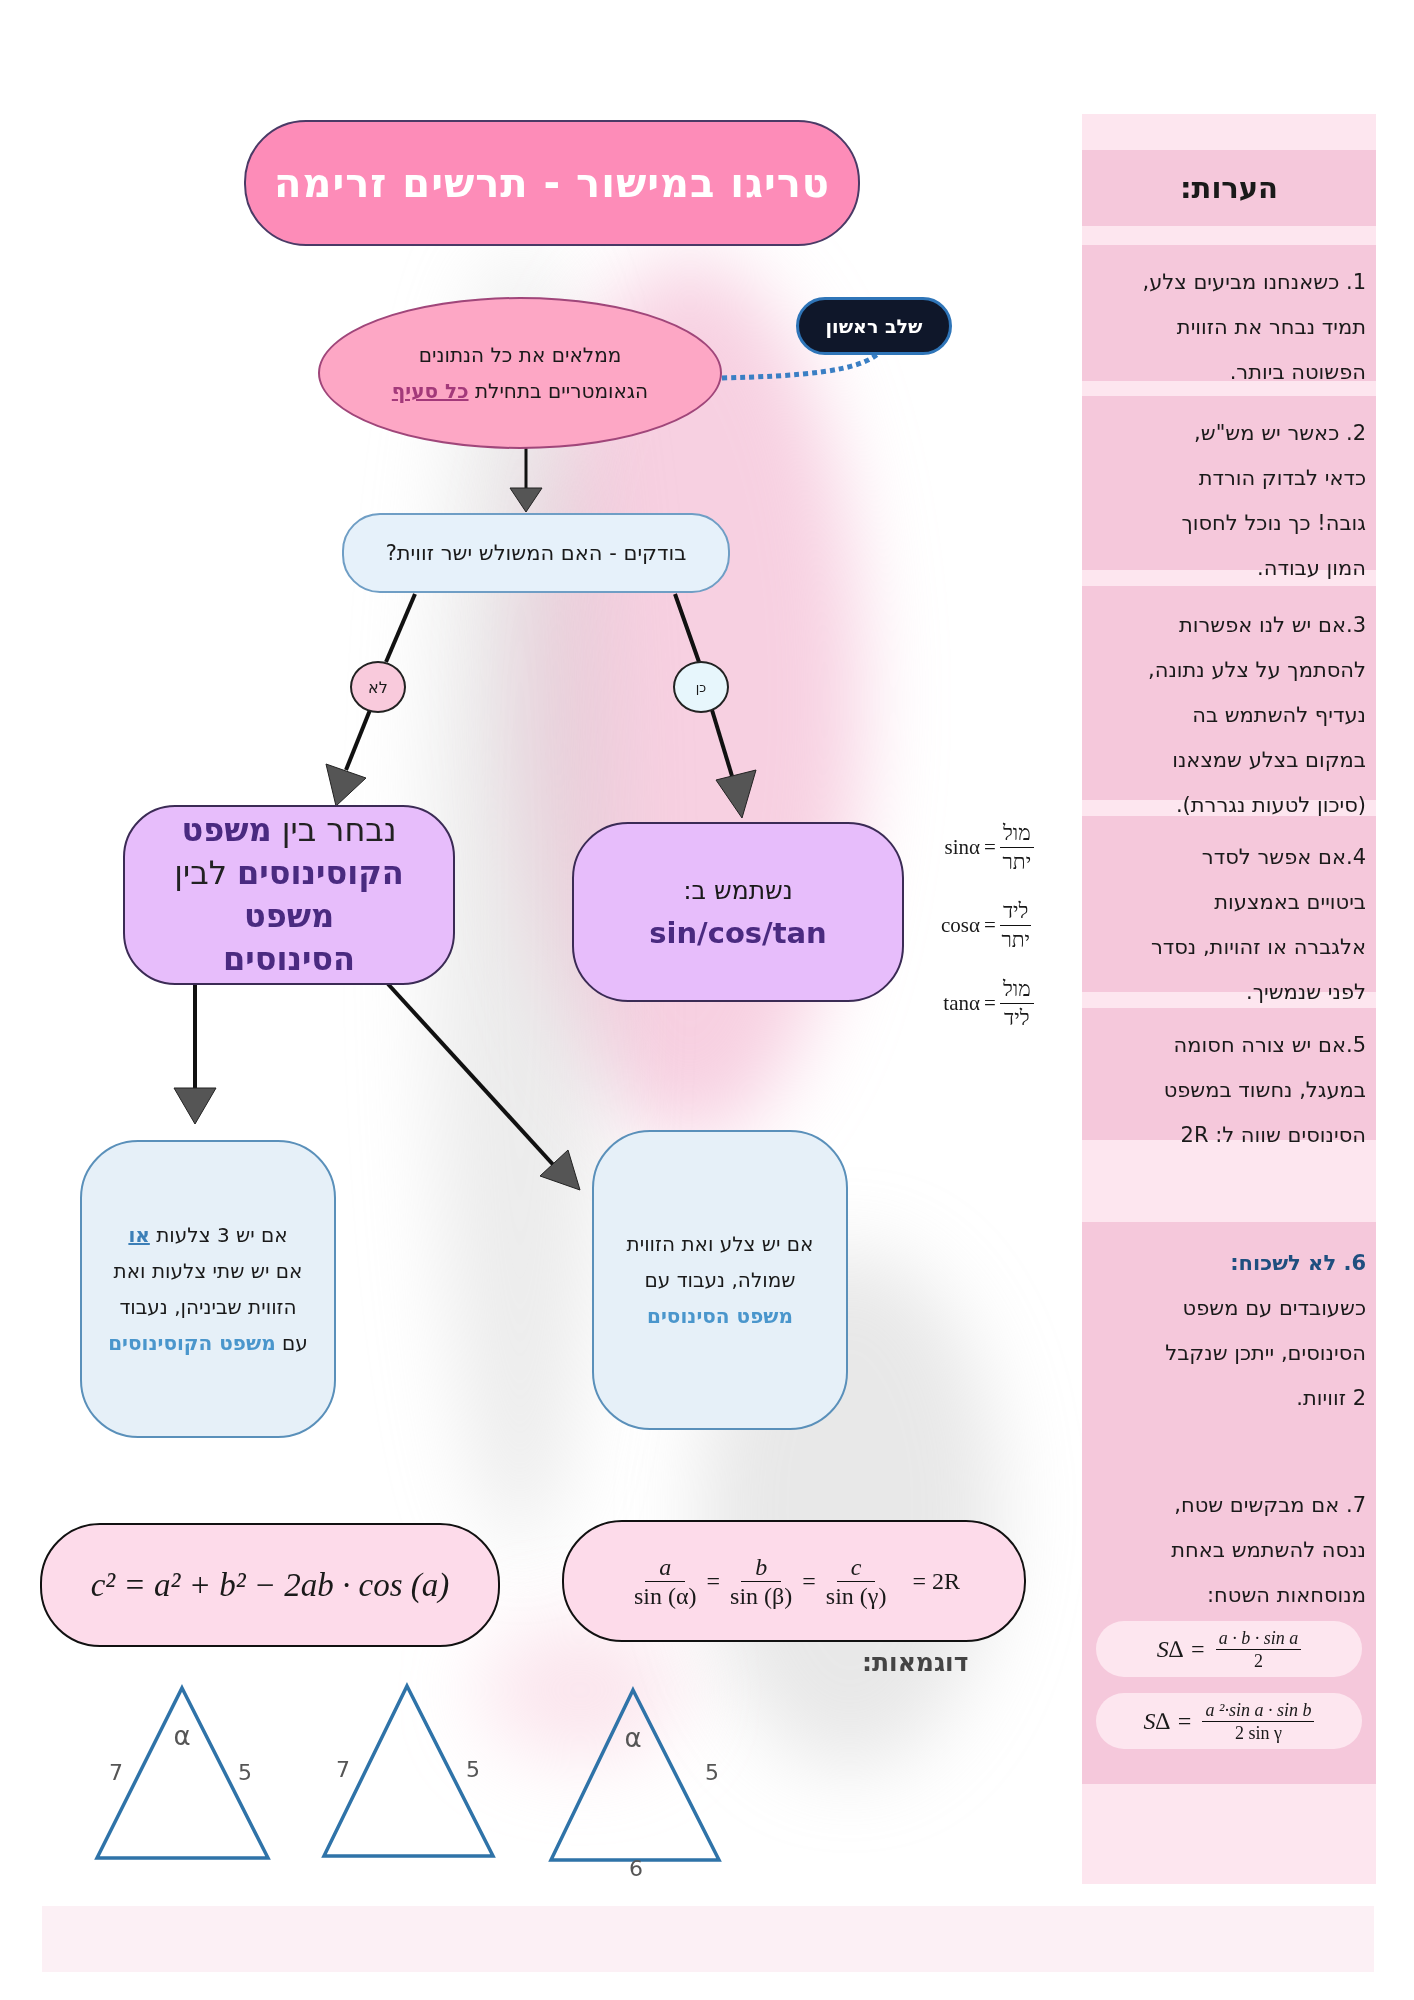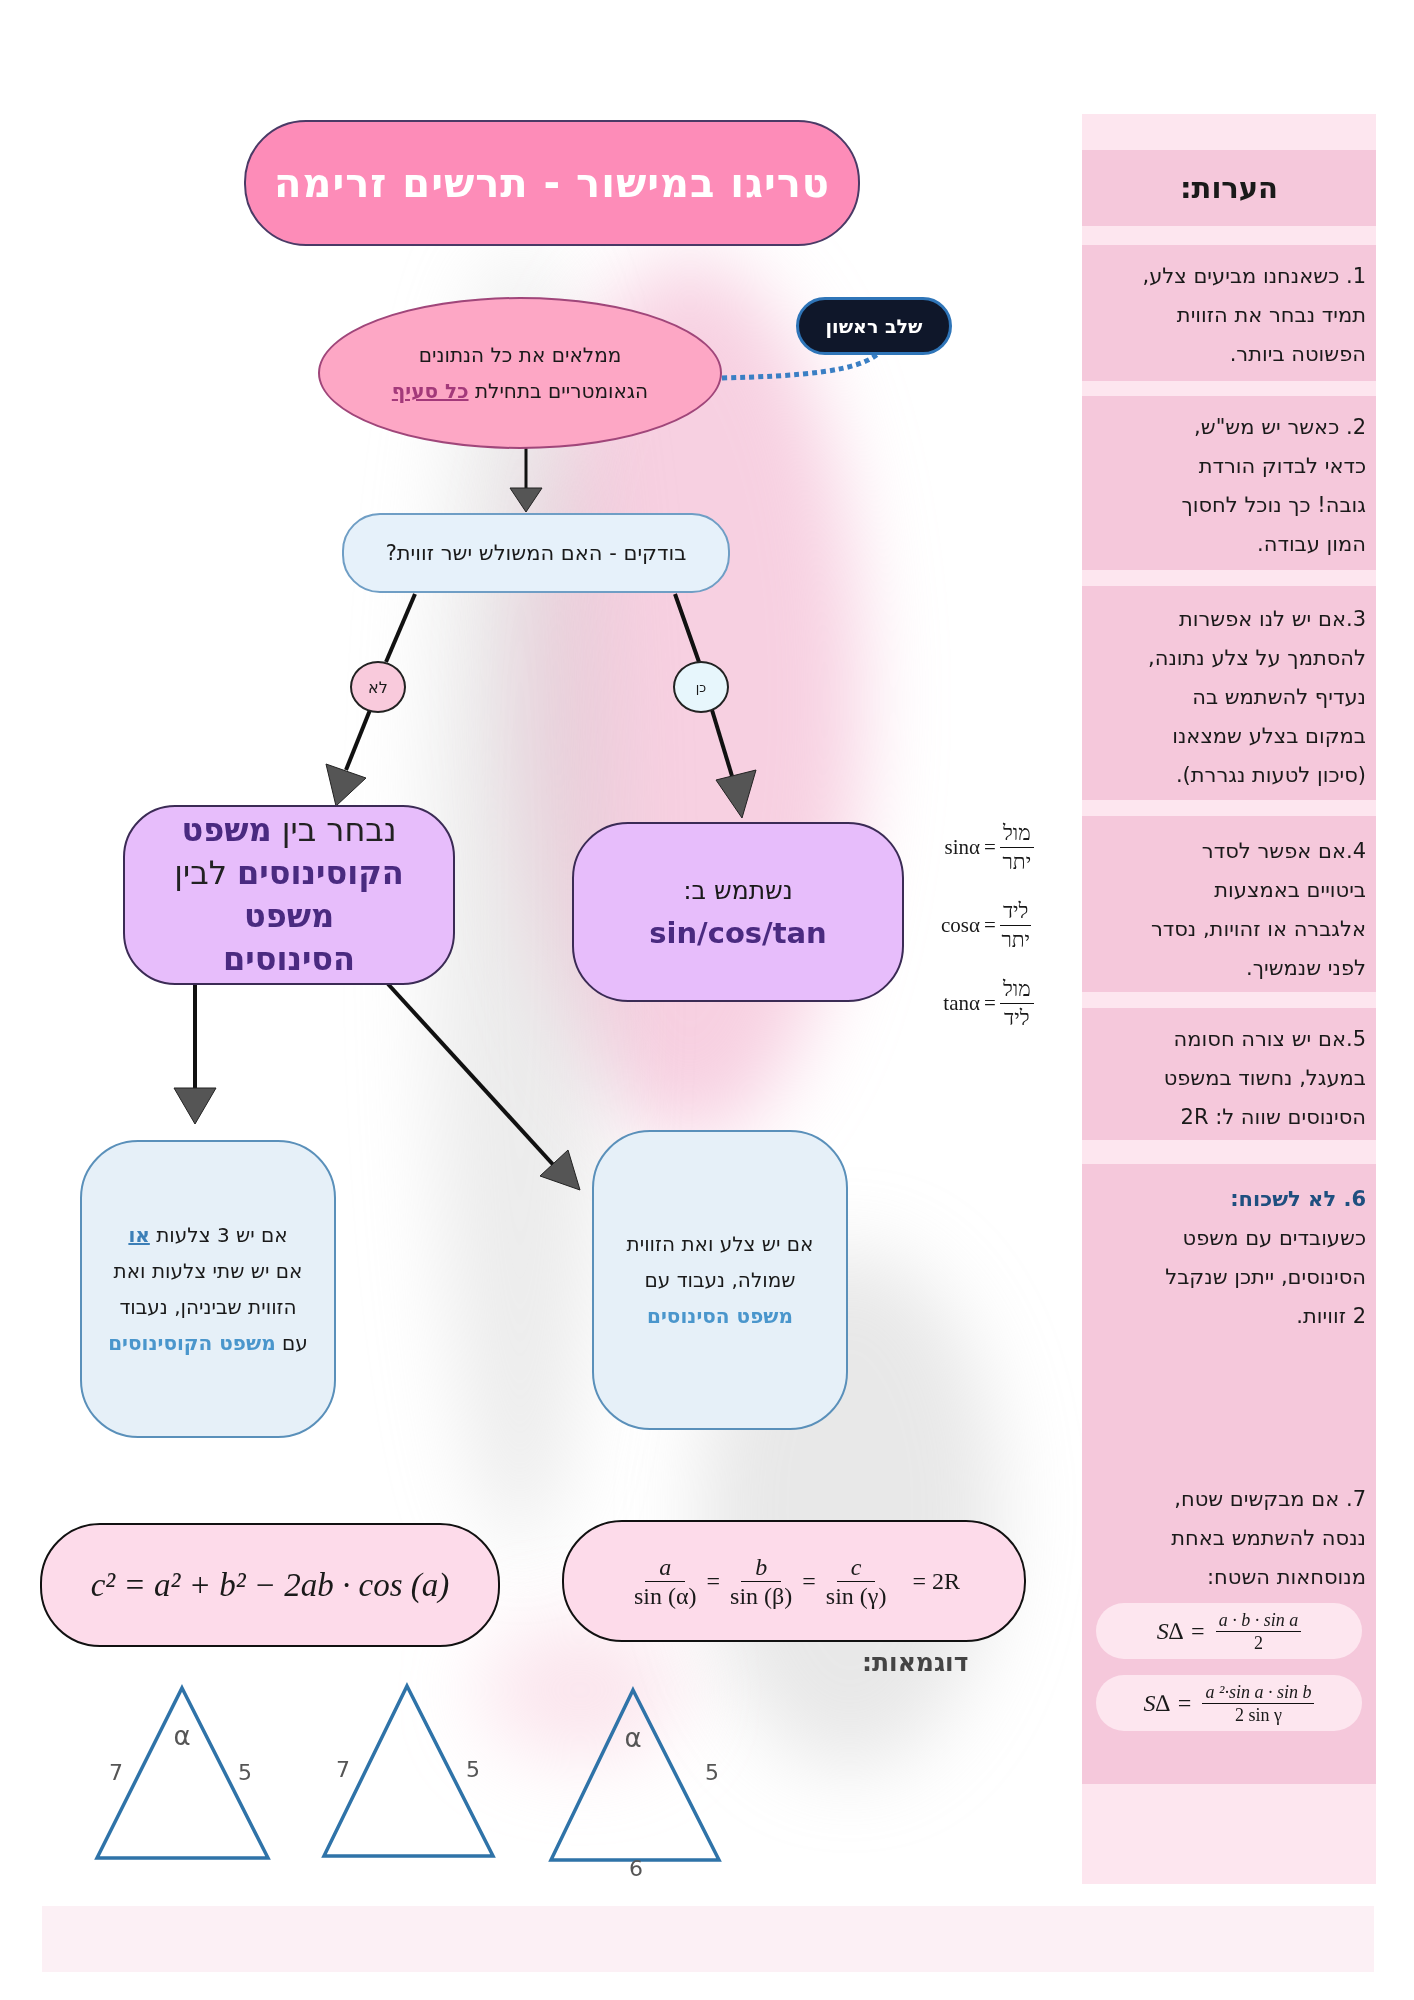--- a/index.html
+++ b/index.html
@@ -97,21 +97,21 @@
 
   
   #sidebar {
     left: 1082px; top: 114px; width: 294px; height: 1770px;
     background: #fde6ef;
   }
   .note {
     position: absolute; left: 1082px; width: 294px; background: #f5c8db;
     box-sizing: border-box; padding: 0 10px;
   }
-  .note-text { font-size: 21px; line-height: 39px; text-align: right; direction: rtl; }
+  .note-text { font-size: 21px; line-height: 39px; text-align: right; direction: rtl; margin-top: 6px; }
   #notes-heading {
     top: 150px; height: 76px; display: flex; align-items: center; justify-content: center;
     font-weight: bold; font-size: 29px;
   }
   .mini-pill {
     background: #fde6ef; border-radius: 30px; height: 56px; margin: 6px 4px;
     display: flex; align-items: center; justify-content: center; direction: ltr;
   }
   .note6-head { color: #1f4f7f; font-weight: bold; }
 
@@ -304,21 +304,21 @@
   <div class="note-text">אלגברה או זהויות, נסדר</div>
   <div class="note-text">לפני שנמשיך.</div>
 </div>
 
 <div class="note" style="top:1008px;height:132px;padding-top:12px;">
   <div class="note-text">5.אם יש צורה חסומה</div>
   <div class="note-text">במעגל, נחשוד במשפט</div>
   <div class="note-text">הסינוסים שווה ל: 2R</div>
 </div>
 
-<div class="note" style="top:1164px;height:344px;padding-top:16px;">
+<div class="note" style="top:1222px;height:344px;padding-top:16px;">
   <div class="note-text note6-head">6. לא לשכוח:</div>
   <div class="note-text">כשעובדים עם משפט</div>
   <div class="note-text">הסינוסים, ייתכן שנקבל</div>
   <div class="note-text">2 זוויות.</div>
 </div>
 
 <div class="note" style="top:1450px;height:334px;padding-top:30px;">
   <div class="note-text">7. אם מבקשים שטח,</div>
   <div class="note-text">ננסה להשתמש באחת</div>
   <div class="note-text">מנוסחאות השטח:</div>

